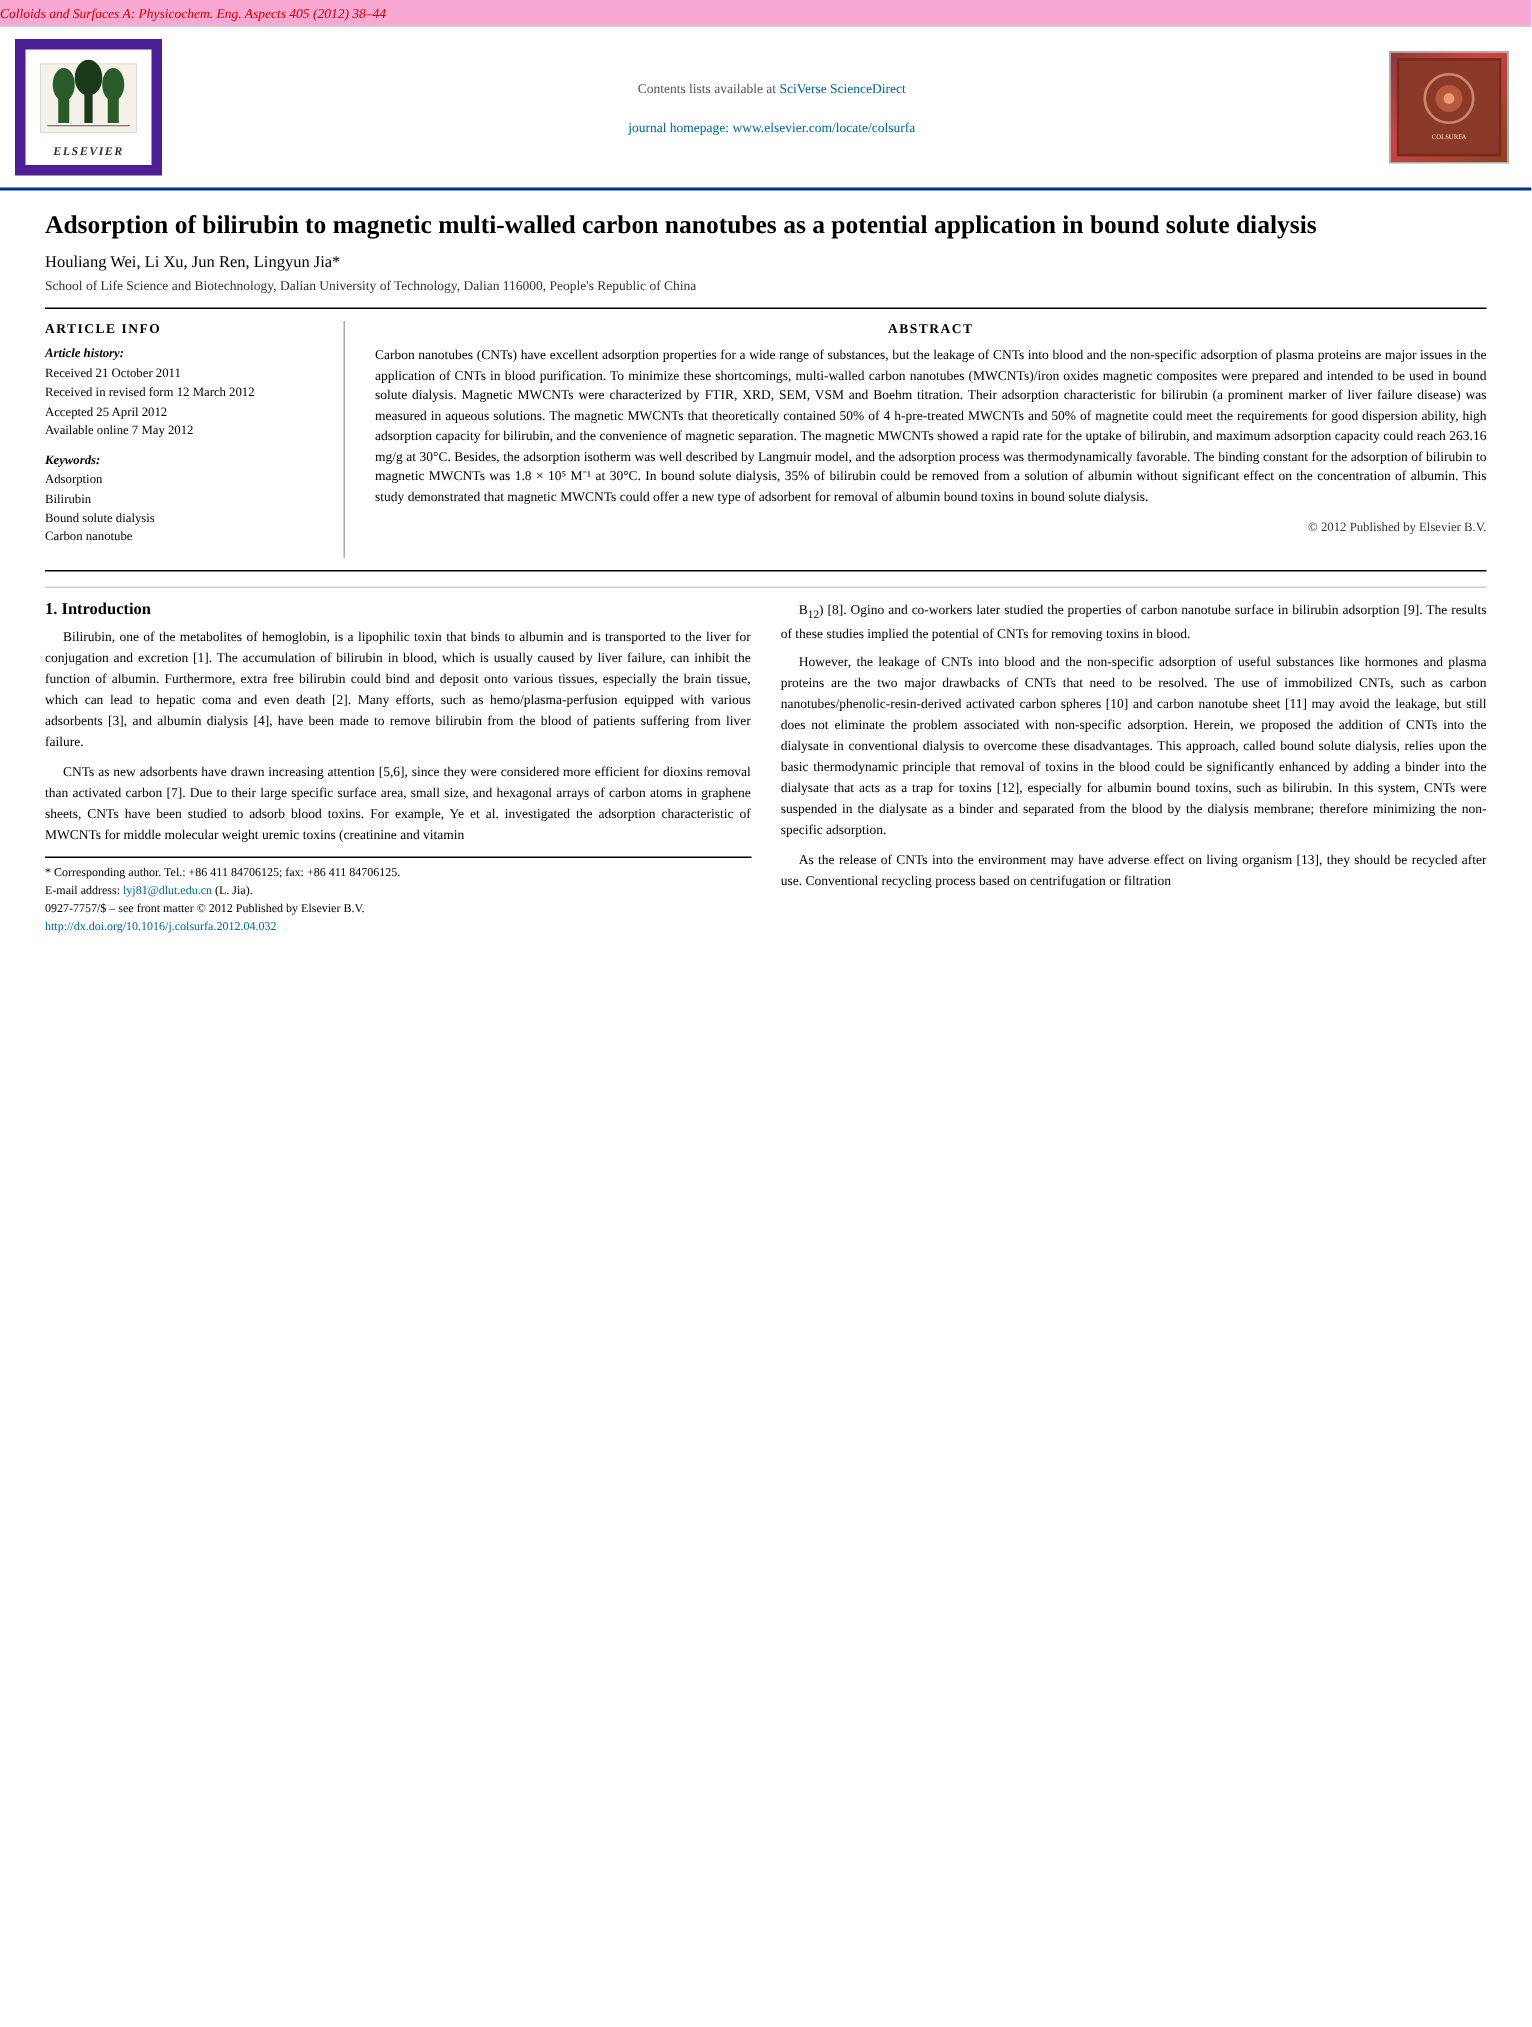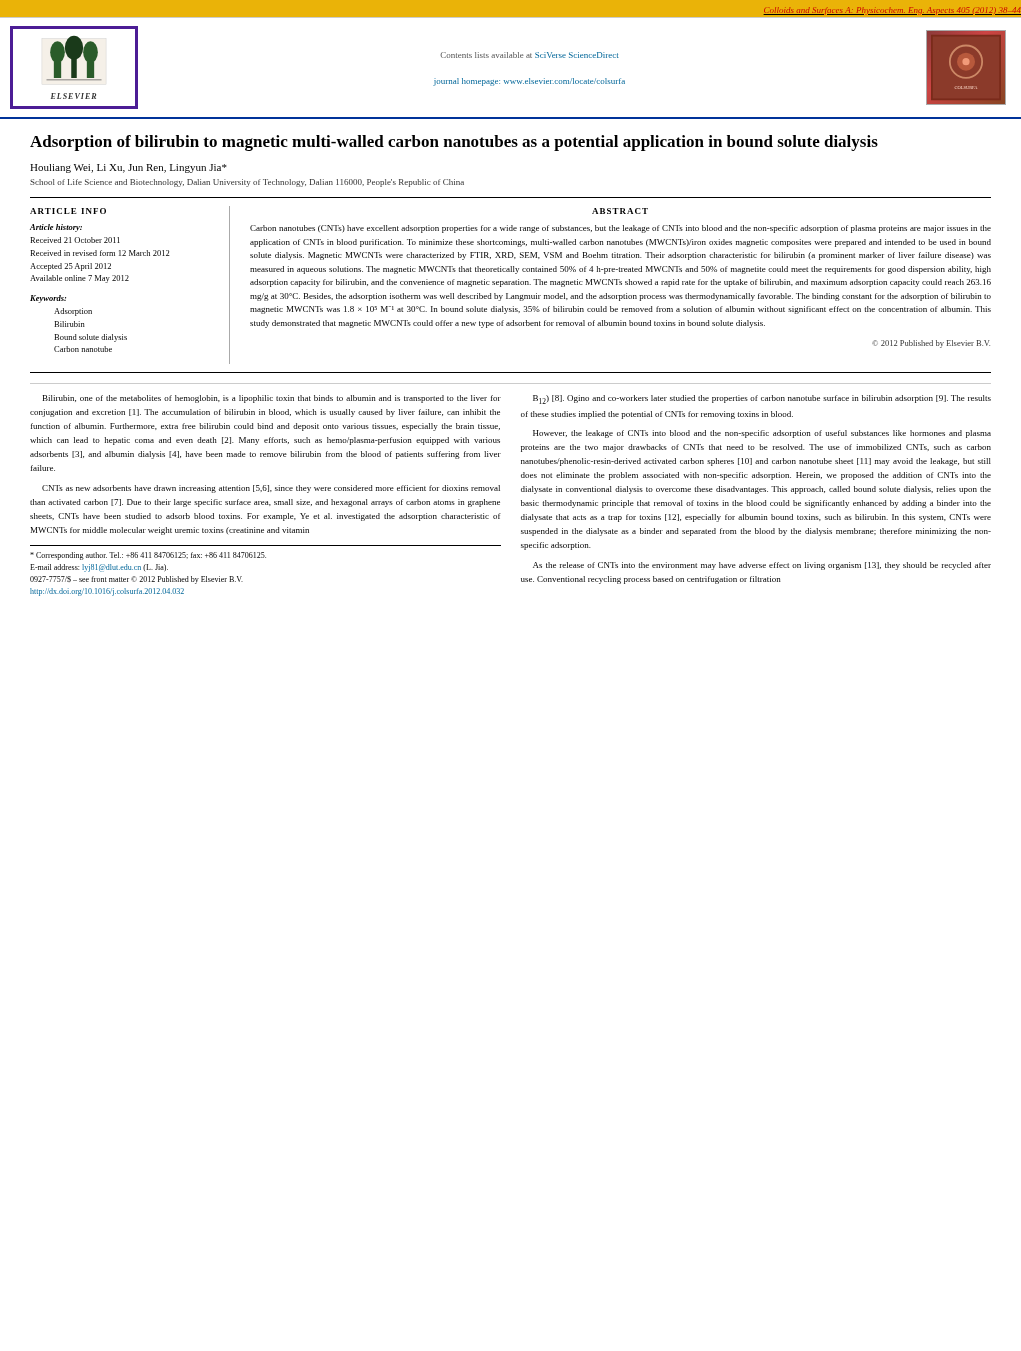--- a/index.html
+++ b/index.html
@@ -7,48 +7,47 @@
       background: #fff;
       font-family: "Times New Roman", Times, serif;
       font-size: 10px;
       color: #000;
       width: 1021px;
       min-height: 1351px;
     }
 
     
     .journal-top-bar {
-      background: #eab308;
-      text-align: right;
+      background: #f9a8d4;
+      text-align: left;
       padding: 4px 0 2px 0;
       border-bottom: 1px solid #ccc;
-      text-decoration: underline;
     }
     .journal-top-bar .journal-ref {
       font-size: 9px;
       color: #c00;
       font-style: italic;
     }
 
     
     .header-area {
       display: flex;
       align-items: stretch;
       border-bottom: 2px solid #003399;
       padding: 8px 10px;
       gap: 10px;
     }
     .elsevier-logo {
-      width: 128px;
+      width: 98px;
       flex-shrink: 0;
       display: flex;
       flex-direction: column;
       align-items: center;
       justify-content: center;
-      border: 3px solid #4c1d95;
+      border: 7px solid #4c1d95;
       padding: 5px;
     }
     .elsevier-logo-text {
       font-size: 8px;
       font-style: italic;
       color: #333;
       margin-top: 3px;
       font-weight: bold;
       letter-spacing: 1px;
     }
@@ -159,21 +158,20 @@
       margin-bottom: 2px;
     }
     .article-info-col .info-line {
       font-size: 8.5px;
       color: #000;
       line-height: 1.5;
     }
     .article-info-col .kw-item {
       font-size: 8.5px;
       line-height: 1.5;
-      margin-left: 24px;
     }
     .abstract-col {
       flex: 1;
       padding-left: 5px;
     }
     .abstract-col .section-label {
       font-size: 9px;
       font-weight: bold;
       letter-spacing: 1px;
       margin-bottom: 6px;
@@ -329,20 +327,21 @@
       <div class="copyright-line">© 2012 Published by Elsevier B.V.</div>
     </div>
 
   </div>
 
   <hr class="divider">
 
   <div class="body-two-col">
 
     <div class="body-col">
+      <div class="section-heading">1.  Introduction</div>
       <div class="body-text">
         <p>Bilirubin, one of the metabolites of hemoglobin, is a lipophilic toxin that binds to albumin and is transported to the liver for conjugation and excretion [1]. The accumulation of bilirubin in blood, which is usually caused by liver failure, can inhibit the function of albumin. Furthermore, extra free bilirubin could bind and deposit onto various tissues, especially the brain tissue, which can lead to hepatic coma and even death [2]. Many efforts, such as hemo/plasma-perfusion equipped with various adsorbents [3], and albumin dialysis [4], have been made to remove bilirubin from the blood of patients suffering from liver failure.</p>
         <p>CNTs as new adsorbents have drawn increasing attention [5,6], since they were considered more efficient for dioxins removal than activated carbon [7]. Due to their large specific surface area, small size, and hexagonal arrays of carbon atoms in graphene sheets, CNTs have been studied to adsorb blood toxins. For example, Ye et al. investigated the adsorption characteristic of MWCNTs for middle molecular weight uremic toxins (creatinine and vitamin</p>
       </div>
 
       <div class="footnote-area">
         <div class="footnote-line">* Corresponding author. Tel.: +86 411 84706125; fax: +86 411 84706125.</div>
         <div class="footnote-line">
           E-mail address: <a href="#">lyj81@dlut.edu.cn</a> (L. Jia).
         </div>

